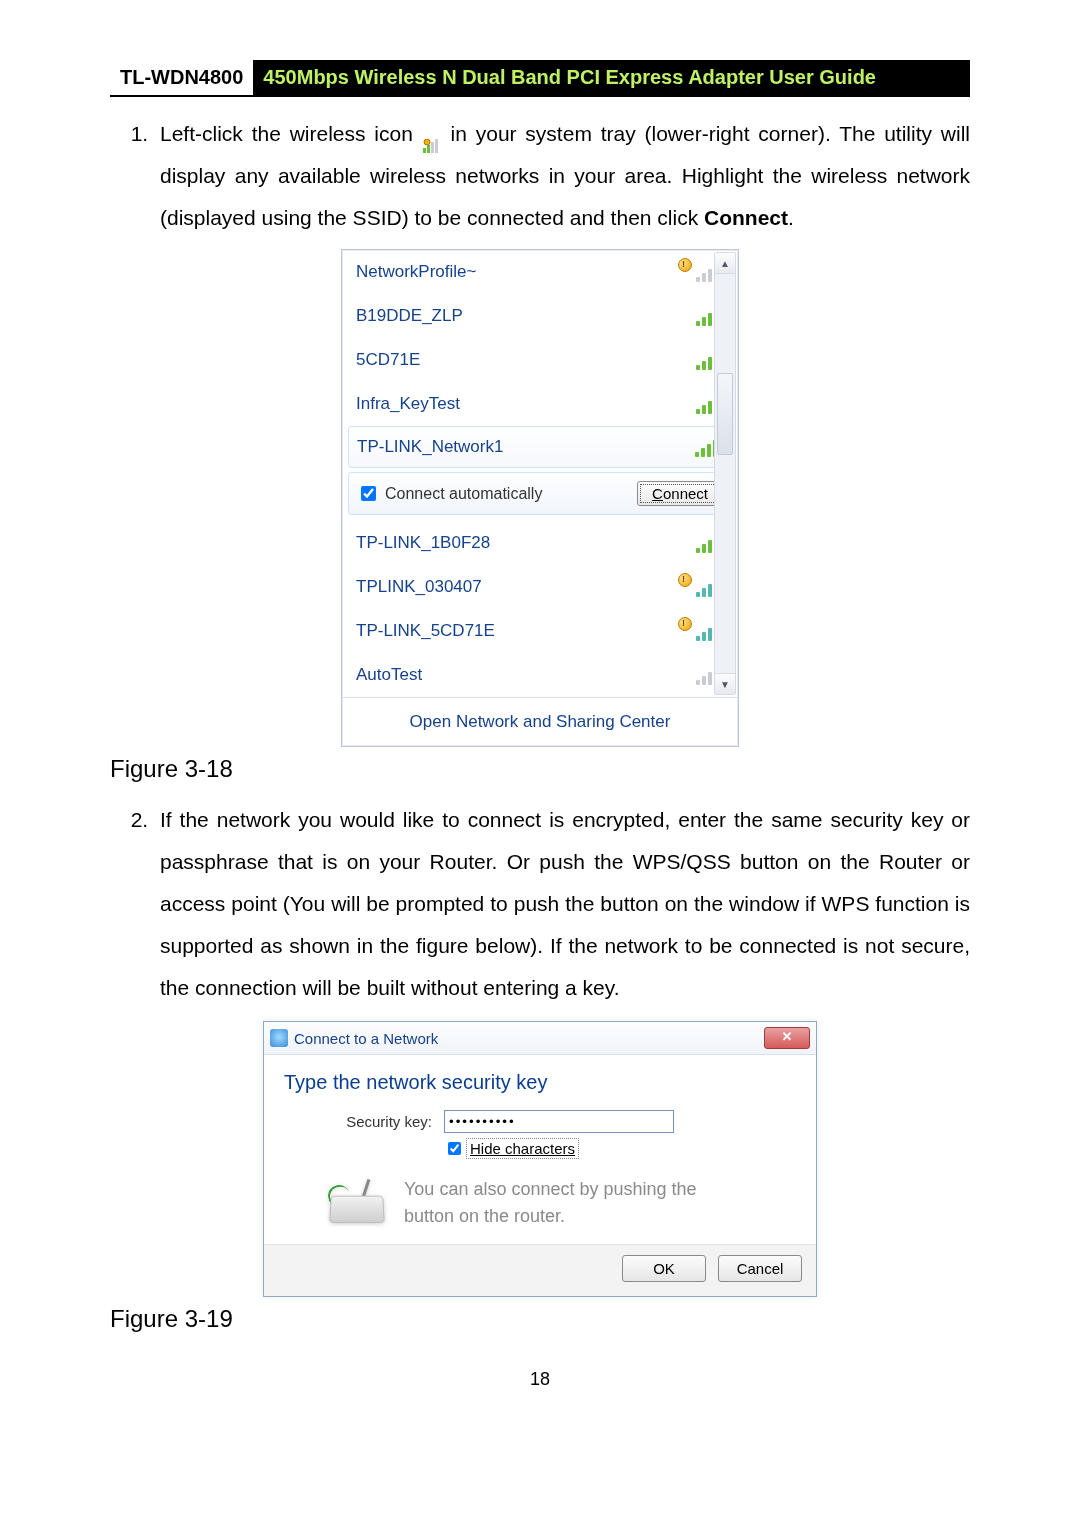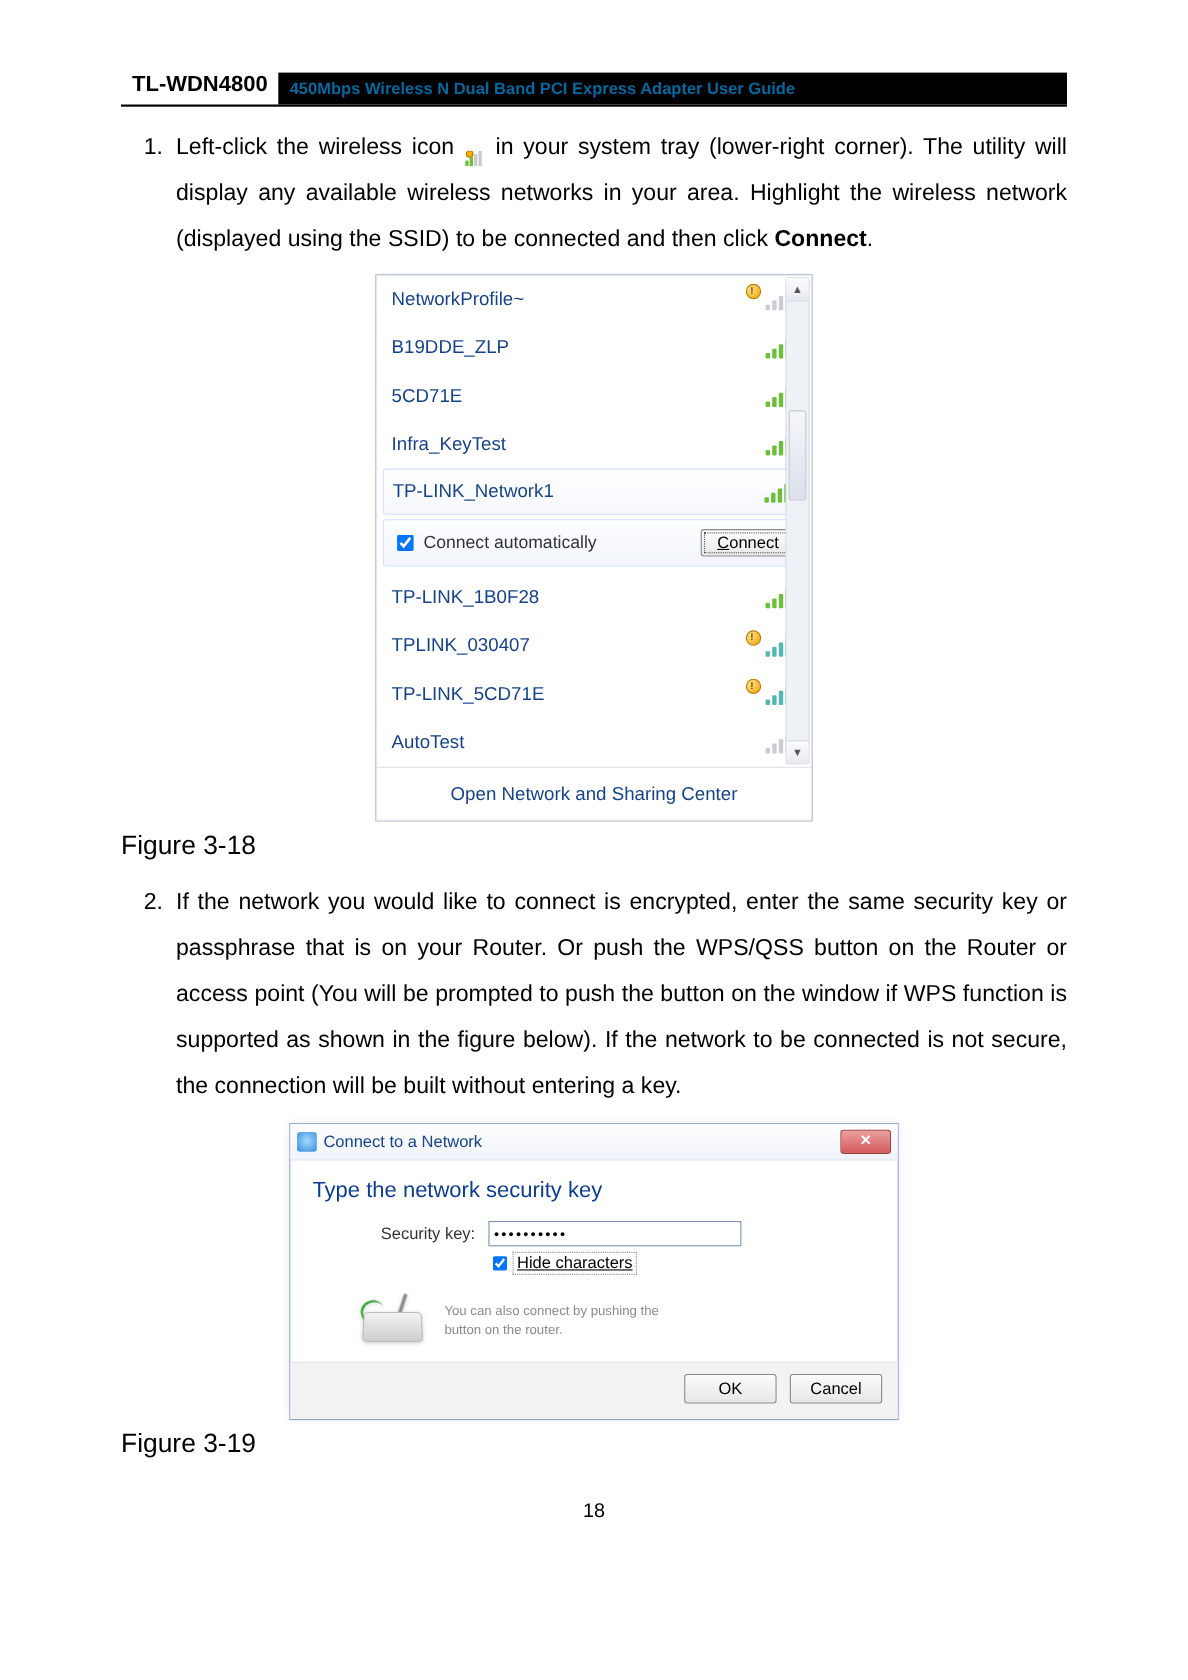--- a/index.html
+++ b/index.html
@@ -18,23 +18,23 @@
     border-bottom: 2px solid #000;
     width: 100%;
   }
   .hdr-model {
     font-weight: bold;
     font-size: 20px;
     padding: 6px 10px;
   }
   .hdr-title {
     background: #000;
-    color: #0369a1;
+    color: #bef264;
     font-weight: bold;
-    font-size: 15px;
+    font-size: 20px;
     padding: 6px 10px;
     flex: 1;
   }
   .body-text {
     font-size: 21px;
     line-height: 2.0;
     text-align: justify;
   }
   ol.steps {
     margin: 16px 0 0 0;
@@ -196,21 +196,21 @@
     width:64px; height:48px; position:relative;
     filter: drop-shadow(0 1px 2px rgba(0,0,0,.2));
   }
   .router-img .body { position:absolute; left:6px; top:16px; width:52px; height:26px;
     background:linear-gradient(#f2f2f2,#cfcfcf); border:1px solid #bcbcbc; border-radius:4px;
     transform: perspective(100px) rotateX(12deg);}
   .router-img .ant { position:absolute; left:40px; top:0; width:3px; height:22px; background:#888; transform:rotate(18deg);}
   .router-img .wave { position:absolute; left:4px; top:6px; width:20px; height:20px;
     border:2px solid #2e9e2e; border-right:none; border-bottom:none;
     border-radius:50%; transform:rotate(-20deg);}
-  .router-note { color:#8a8a8a; font-size:12px; line-height:1.5;}
+  .router-note { color:#8a8a8a; font-size:18px; line-height:1.5;}
   .dialog-footer { display:flex; justify-content:flex-end; gap:12px; padding:10px 14px 14px 14px; background:#f3f3f3; border-top:1px solid #e3e3e3;}
   .win-btn {
     min-width:84px; padding:4px 14px; font-size:15px;
     border:1px solid #8a8a8a; border-radius:3px;
     background:linear-gradient(#fcfcfc,#e6e6e6);
   }
   .page-num { text-align:center; font-size:18px; margin-top:36px;}
 </style>
 </head>
 <body>

